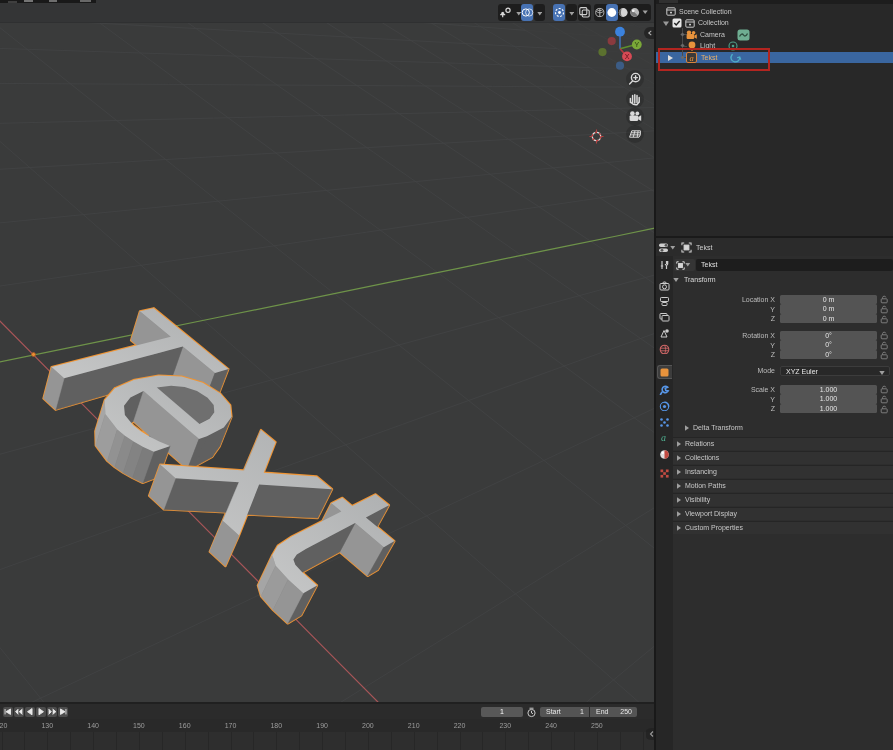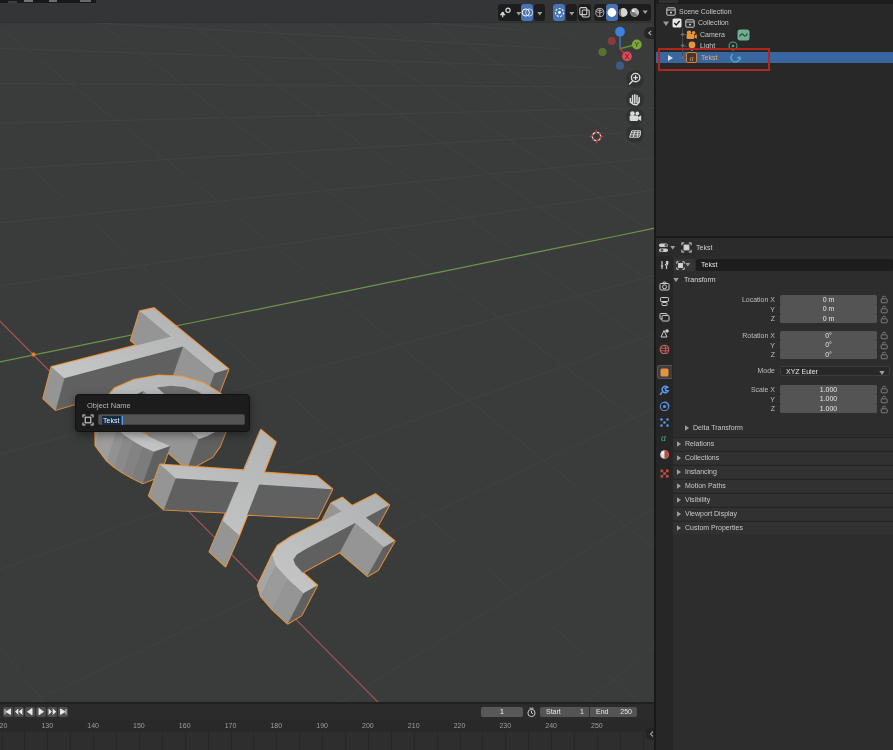--- a/index.html
+++ b/index.html
@@ -653,34 +653,20 @@
         </g>
       </svg>
 <svg class="abs" style="left:589px;top:129px" width="15" height="15" viewBox="0 0 15 15">
         <circle cx="7.5" cy="7.5" r="4.2" fill="none" stroke="#e0e0e0" stroke-width="1.3"></circle>
         <circle cx="7.5" cy="7.5" r="4.2" fill="none" stroke="#c23a3a" stroke-width="1.3" stroke-dasharray="2.2 2.2"></circle>
         <path d="M 7.5 0.5 L 7.5 3.5 M 7.5 11.5 L 7.5 14.5 M 0.5 7.5 L 3.5 7.5 M 11.5 7.5 L 14.5 7.5" stroke="#b04343" stroke-width="1.1"></path>
       </svg>
 <svg class="abs" style="left:29px;top:350px" width="9" height="9">
         <circle cx="4.5" cy="4.5" r="2" fill="#ec8b35" stroke="#a55a20" stroke-width="0.8"></circle>
       </svg>
-<div class="abs" style="left:75px;top:394px;width:175px;height:38px;background:#1c1c1c;border:1px solid #111;border-radius:4px;box-shadow:0 3px 8px rgba(0,0,0,.4)">
-        <div class="abs" style="left:11px;top:6px;font-size:7.5px;color:#b4b4b4">Object Name</div>
-        <svg class="abs" style="left:6px;top:19px" width="12" height="12" viewBox="0 0 12 12">
-          <g stroke="#d5d5d5" stroke-width="1.1" fill="none">
-            <rect x="3.2" y="3.2" width="5.6" height="5.6"></rect>
-            <path d="M 1 3.5 L 1 1 L 3.5 1 M 8.5 1 L 11 1 L 11 3.5 M 11 8.5 L 11 11 L 8.5 11 M 3.5 11 L 1 11 L 1 8.5"></path>
-          </g>
-        </svg>
-        <div class="abs" style="left:22px;top:19px;width:147px;height:11px;background:#545454;border-radius:2px;border:1px solid #424242">
-          <div class="abs" style="left:3px;top:1px;width:19px;height:9px;background:#142c44"></div>
-          <div class="abs" style="left:4px;top:0.5px;font-size:7px;line-height:9px;color:#f2f2f2">Tekst</div>
-          <div class="abs" style="left:22.5px;top:0.5px;width:1.5px;height:9.5px;background:#4da3f0"></div>
-        </div>
-      </div>
 <svg class="abs" style="left:644px;top:27px" width="12" height="12" viewBox="0 0 14 14">
         <path d="M 7 0 A 7 7 0 0 0 7 14 L 14 14 L 14 0 Z" fill="rgba(32,32,32,.8)"></path>
         <path d="M 8.5 4.5 L 5.5 7 L 8.5 9.5" stroke="#b5b5b5" stroke-width="1.2" fill="none"></path>
       </svg>
 </div>
 <div id="timeline">
       <div class="abs" style="left:0;top:0;width:656px;height:2px;background:#202020"></div>
       <div class="abs" style="left:0;top:2px;width:656px;height:15px;background:#2b2b2b"></div>
       <div class="abs" style="left:2.5px;top:5px;width:10px;height:9.5px;background:#4d4d4d;border-radius:2px"></div>
       <svg class="abs" style="left:2.5px;top:5px" width="10" height="9.5" viewBox="0 0 10.5 10.5">

